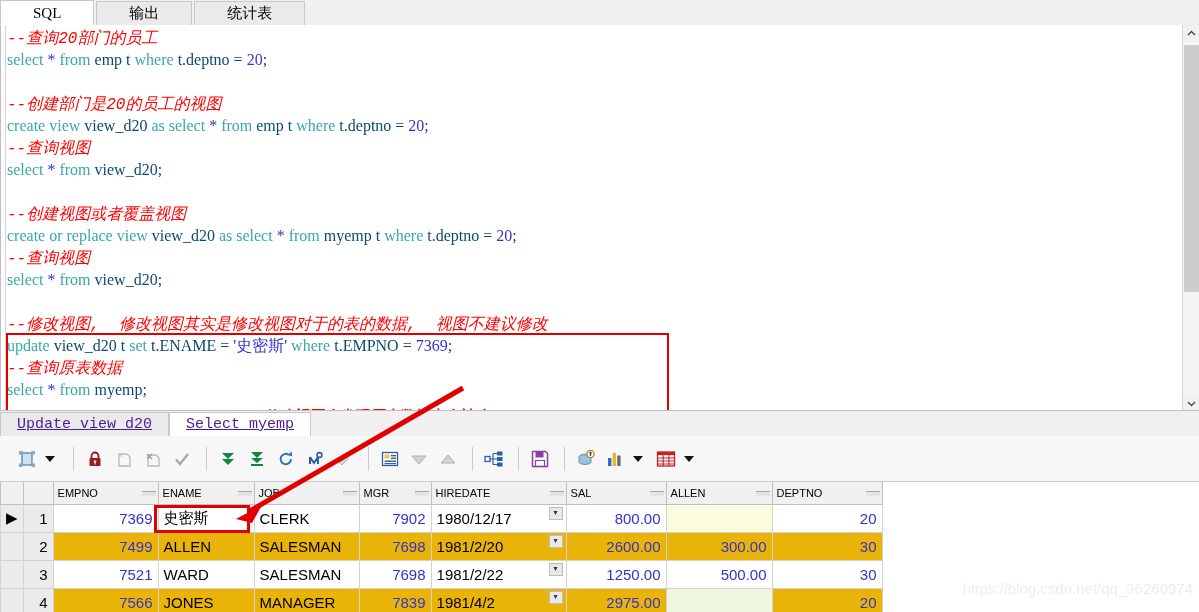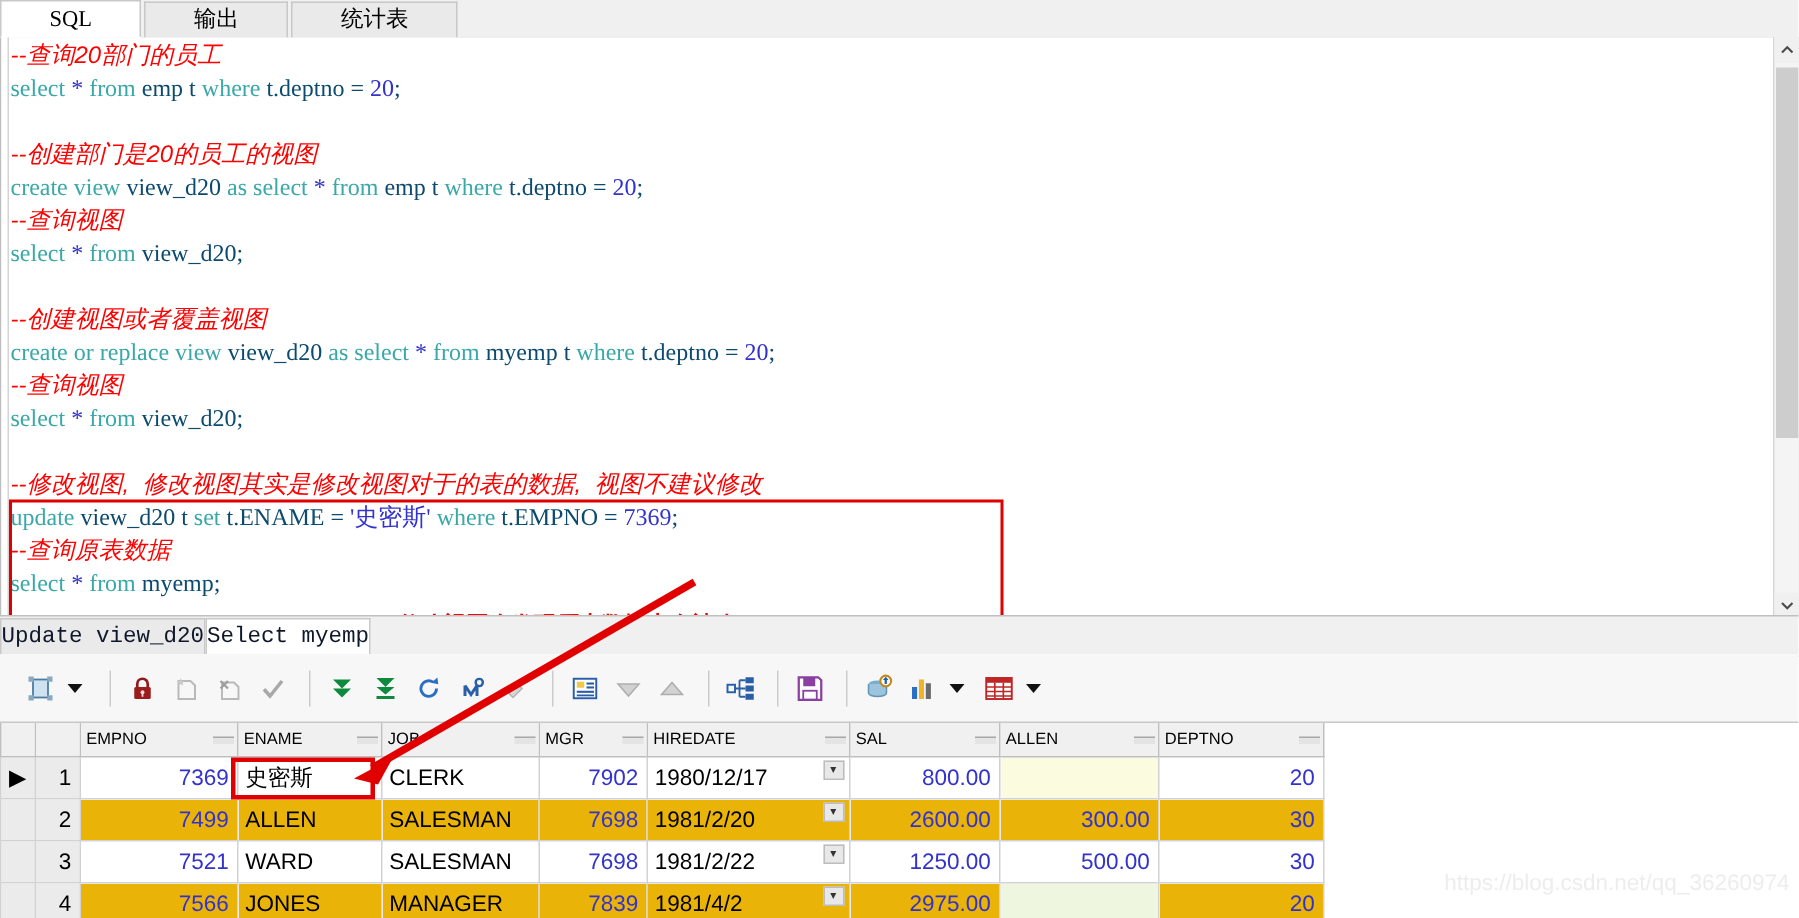--- a/index.html
+++ b/index.html
@@ -35,21 +35,21 @@
   .gutter{
     position:absolute;left:0;top:0;width:4px;height:387px;
     background:#ffffff;border-right:1px solid #d4d4d4;
   }
   .code{
     position:absolute;left:6px;top:2px;right:30px;
     font-family:"Liberation Serif", serif;
     font-size:16px;line-height:22px;white-space:pre;
   }
   .ln{height:22px;}
-  .cmt{color:#ff0000;font-style:italic;font-family:Liberation Sans, sans-serif;}
+  .cmt{color:#ff0000;font-style:italic;font-family:Liberation Mono, monospace;}
   .kw{color:#3aa8a8;}
   .plain{color:#0c4a6e;}
   .num{color:#3333cc;}
   .str{color:#3333cc;}
   .star{color:#3333cc;}
 
   
   .redbox{
     position:absolute;left:5px;top:308px;width:663px;height:88px;
     border:2px solid #e00000;box-sizing:border-box;pointer-events:none;
@@ -75,23 +75,23 @@
     background:#cdcdcd;
   }
 
   
   .res-tabs{
     position:absolute;left:0;top:410px;width:1199px;height:26px;
     background:#f0f0f0;border-top:1px solid #c0c0c0;border-bottom:1px solid #c8c8c8;
     display:flex;align-items:flex-end;
   }
   .rtab{
-    height:25px;line-height:24px;padding:0 0;
-    font-family:"Liberation Mono", monospace;font-size:15px;color:#0f172a;
-    border:1px solid #c8c8c8;border-bottom:none;background:#eaeaea;box-sizing:border-box;
+    height:25px;line-height:24px;padding:0 16px;
+    font-family:"Liberation Mono", monospace;font-size:15px;color:#4c1d95;
+    border:1px solid #c8c8c8;border-bottom:none;background:#eaeaea;box-sizing:border-box;text-decoration:underline;
   }
   .rtab.active{background:#ffffff;border-bottom:1px solid #ffffff;}
 
   
   .toolbar{
     position:absolute;left:0;top:436px;width:1199px;height:46px;
     background:#f7f7f7;border-bottom:1px solid #c8c8c8;
     display:flex;align-items:center;padding-left:14px;box-sizing:border-box;
   }
   .tbtn{

